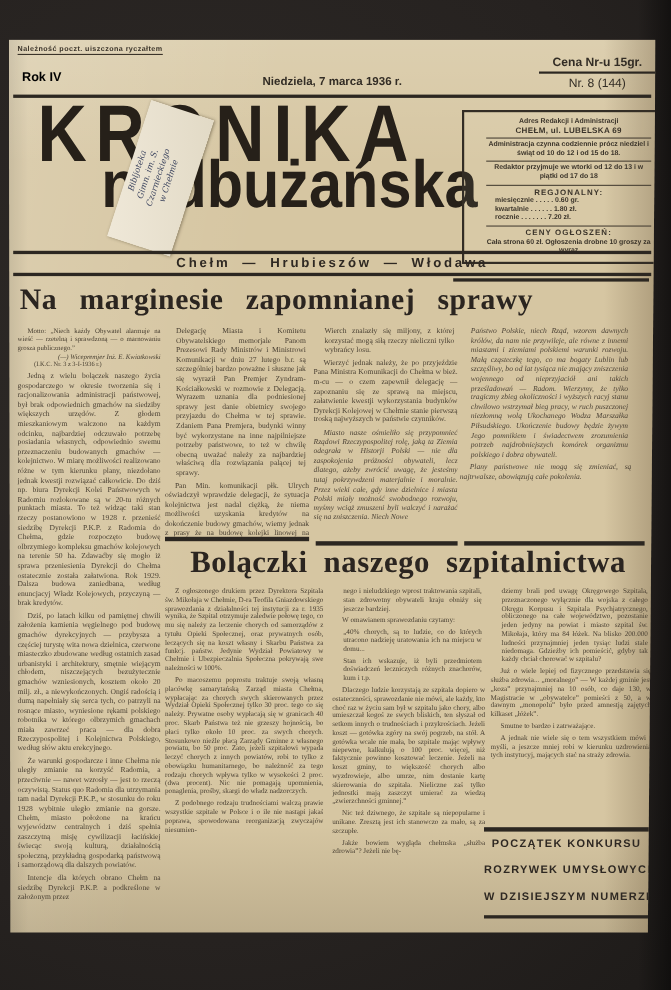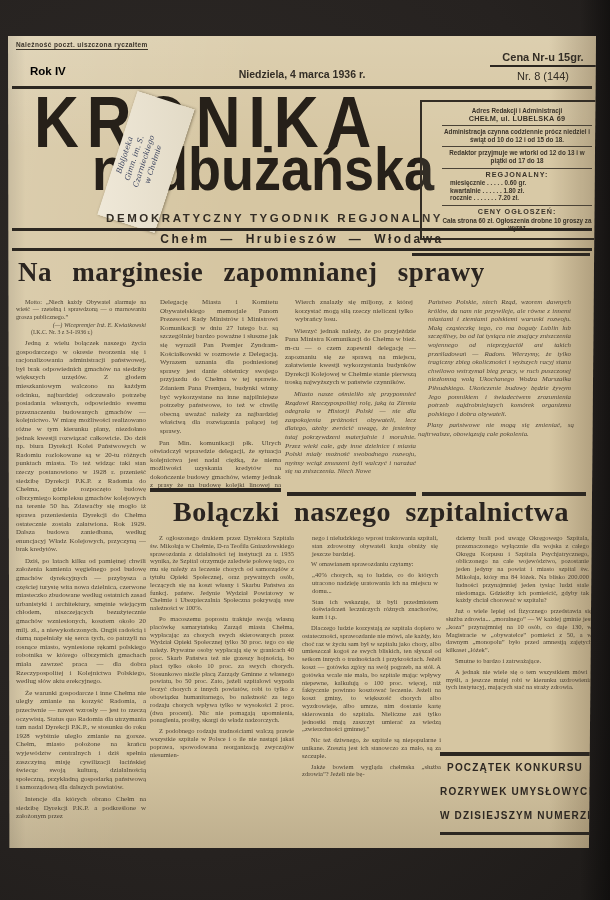--- a/index.html
+++ b/index.html
@@ -19,21 +19,21 @@
       linear-gradient(to bottom, rgba(255,255,245,.16), rgba(0,0,0,0) 14%, rgba(0,0,0,0) 88%, rgba(40,30,15,.14)),
       #d6c6a2;
     color:#46
 
 3c2e;
   }
   .abs{position:absolute;}
   .rule{position:absolute;background:#2c2721;}
   
   .postal{left:8px;top:5px;font-weight:bold;font-size:6.5px;letter-spacing:.4px;color:#3b342a;border-bottom:1px solid #3b342a;padding-bottom:1px;}
-  .rok{left:22px;top:29px;font-weight:bold;font-size:11.5px;color:#33
+  .rok{left:12px;top:29px;font-weight:bold;font-size:11.5px;color:#33
 
 2d25;}
   .dateline{left:174px;top:32px;width:240px;text-align:center;font-weight:bold;font-size:10.5px;color:#332d25;}
   .pricebox{left:482px;top:15px;width:106px;text-align:center;color:#332d25;}
   .pricebox .p1{font-weight:bold;font-size:11px;}
   .pricebox .ln{height:2px;background:#2c2721;margin:2px 0 3px;}
   .pricebox .p2{font-weight:normal;font-size:11px;}
   
   .title1{left:26px;top:50px;font-weight:900;font-size:62px;line-height:1;letter-spacing:8px;color:#262019;transform:scaleY(1.18);transform-origin:left top;font-family:"Liberation Sans",sans-serif;}
   .title2{left:84px;top:102px;font-weight:900;font-size:54px;line-height:1;letter-spacing:0px;color:#262019;transform:scaleY(1.12);transform-origin:left top;}
@@ -68,37 +68,36 @@
   .konkurs .kl:first-of-type{margin-top:3px;}
   .konkurs .kr.bot{margin-top:4px;}
 </style>
 </head>
 <body>
 
 <div class="paper">
 
   <div class="abs postal">Należność poczt. uiszczona ryczałtem</div>
   <div class="abs rok">Rok IV</div>
-  <div class="abs dateline">Niedziela, 4 marca 1936 r.</div>
+  <div class="abs dateline">Niedziela, 7 marca 1936 r.</div>
   <div class="abs pricebox">
     <div class="p1">Cena Nr-u 15gr.</div>
     <div class="ln"></div>
     <div class="p2">Nr. 8 (144)</div>
   </div>
   <div class="rule" style="left:4px;top:50px;width:580px;height:3px;"></div>
 
   <div class="abs title1">KRONIKA</div>
   <div class="abs title2">nadbużańska</div>
   <div class="abs slip">
     <div>Bibljoteka</div>
     <div>Gimn. im. S.</div>
     <div>Czarnieckiego</div>
     <div>w Chełmie</div>
   </div>
-  <div class="abs subtitle">DEMOKRATYCZNY TYGODNIK REGJONALNY</div>
 
   <div class="abs infobox">
     <div class="sec">
       <div>Adres Redakcji i Administracji</div>
       <div class="big">CHEŁM, ul. LUBELSKA 69</div>
     </div>
     <div class="sec">Administracja czynna codziennie prócz niedziel i świąt od 10 do 12 i od 15 do 18.</div>
     <div class="sec">Redaktor przyjmuje we wtorki od 12 do 13 i w piątki od 17 do 18</div>
     <div class="sec">
       <div class="ttl">REGJONALNY:</div>

